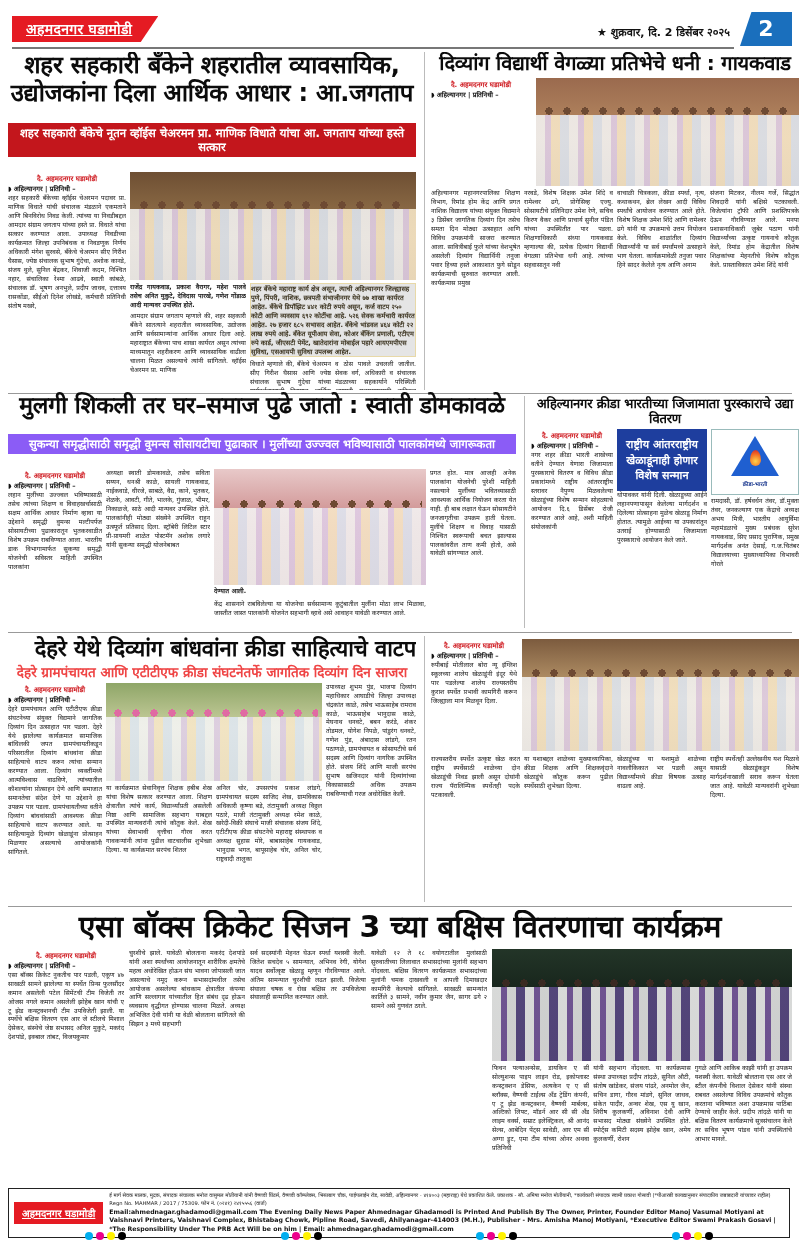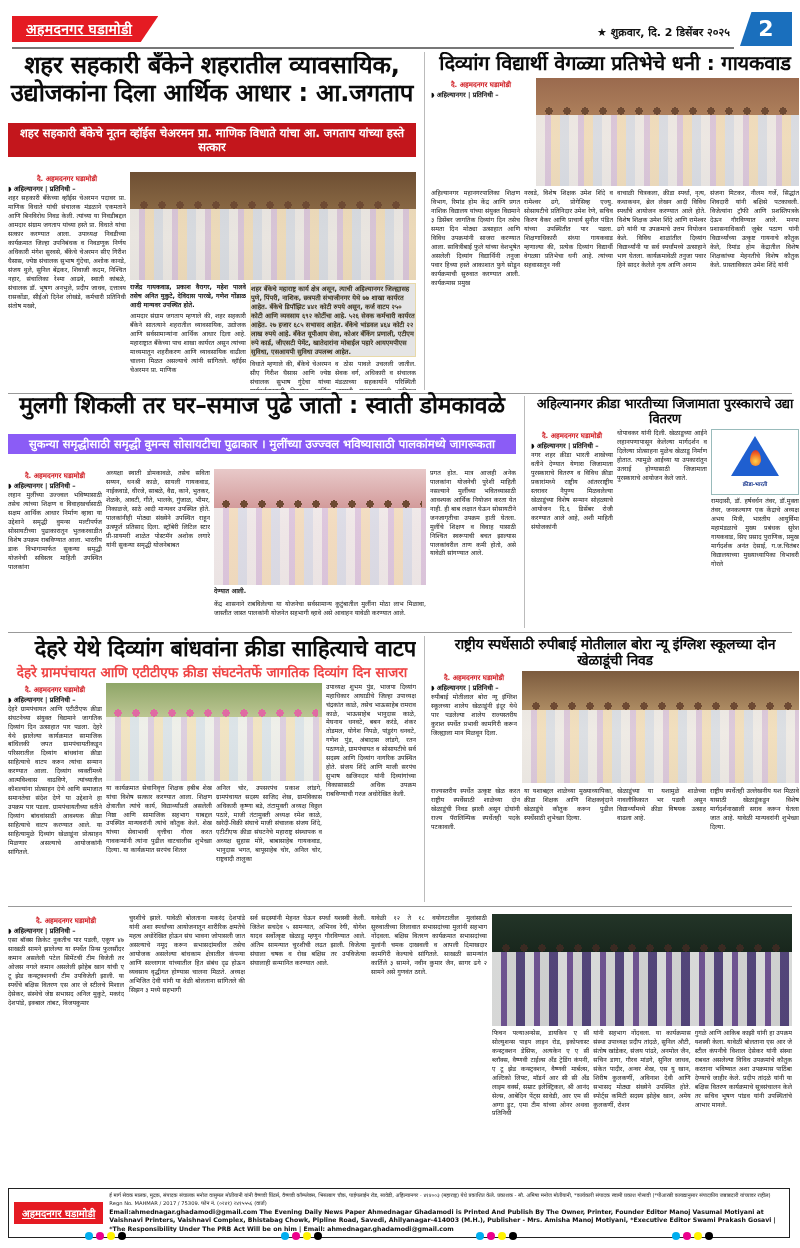--- a/index.html
+++ b/index.html
@@ -202,20 +202,21 @@
 
   <section id="b2">
     <div class="hl hl-b2">अहिल्यानगर क्रीडा भारतीच्या जिजामाता पुरस्काराचे उद्या वितरण</div>
     <div class="b2body">
       <div class="b2c1">
         <div class="byline">दै. अहमदनगर घडामोडी</div>
         <div class="dl">◗ अहिल्यानगर | प्रतिनिधी –</div>
         <div class="bt">नगर शहर क्रीडा भारती शाखेच्या वतीने देण्यात येणारा जिजामाता पुरस्काराचे वितरण व विविध क्रीडा प्रकारांमध्ये राष्ट्रीय आंतरराष्ट्रीय स्तरावर नैपुण्य मिळवलेल्या खेळाडूंच्या विशेष सन्मान सोहळ्याचे आयोजन दि.६ डिसेंबर रोजी करण्यात आले आहे, अशी माहिती संयोजकांनी</div>
       </div>
       <div class="b2mid">
+        <div class="bluebox2">राष्ट्रीय आंतरराष्ट्रीय खेळाडूंनाही होणार विशेष सन्मान</div>
         <div class="bt">धोपावकर यांनी दिली. खेळाडूच्या आईने लहानपणापासून केलेल्या मार्गदर्शन व दिलेल्या प्रोत्साहना मुळेच खेळाडू निर्माण होतात. त्यामुळे आईच्या या उपकारांतून उतराई होण्यासाठी जिजामाता पुरस्काराचे आयोजन केले जाते.</div>
       </div>
       <div class="b2right">
         <div class="kb-logo">
           <div class="kb-art">
             <div class="kb-tri"></div>
             <div class="kb-flame"></div>
           </div>
           <div class="kb-label">क्रीडा-भारती</div>
         </div>
@@ -243,21 +244,20 @@
         <div class="c1two">
           <div class="bt">या कार्यक्रमात सेवानिवृत्त शिक्षक हबीब शेख यांचा विशेष सत्कार करण्यात आला. शिक्षण क्षेत्रातील त्यांचे कार्य, विद्यार्थ्यांप्रती असलेली निष्ठा आणि सामाजिक सहभाग याबद्दल उपस्थित मान्यवरांनी त्यांचे कौतुक केले. शेख यांच्या सेवाभावी वृत्तीचा गौरव करत गावकऱ्यांनी त्यांना पुढील वाटचालीस शुभेच्छा दिल्या. या कार्यक्रमात सरपंच शितल</div>
           <div class="bt">अनिल चोर, उपसरपंच प्रकाश लांडगे, ग्रामपंचायत सदस्य साजिद शेख, ग्रामविकास अधिकारी कृष्णा बडे, तंटामुक्ती अध्यक्ष विठ्ठल पठारे, माजी तंटामुक्ती अध्यक्ष रमेश काळे, खरेदी-विक्री संघाचे माजी संचालक संजय शिंदे, एटीटीएफ क्रीडा संघटनेचे महाराष्ट्र संस्थापक व अध्यक्ष सुहास मोरे, बाबासाहेब गायकवाड, भानुदास भगत, बापूसाहेब चोर, अनिल चोर, राष्ट्रवादी तालुका</div>
         </div>
       </div>
       <div class="c1c4 bt">उपाध्यक्ष शुभम पुंड, भाजपा दिव्यांग महाधिकार आघाडीचे जिल्हा उपाध्यक्ष चंद्रकांत काळे, तसेच भाऊसाहेब रामराव काळे, भाऊसाहेब भानुदास काळे, मेघनाथ धनवटे, बबन करंडे, शंकर तोडमल, योगेश निपळे, पांडुरंग धनवटे, गणेश पुंड, अंबादास लांडगे, रतन पठाणळे, ग्रामपंचायत व सोसायटीचे सर्व सदस्य आणि दिव्यांग नागरिक उपस्थित होते. संजय शिंदे आणि माजी सरपंच सुभाष खजिनदार यांनी दिव्यांगांच्या विकासासाठी अधिक उपक्रम राबविण्याची गरज अधोरेखित केली.</div>
     </div>
   </section>
 
   <section id="c2">
-    <div class="hl hl-c2">राष्ट्रीय स्पर्धेसाठी रुपीबाई मोतीलाल बोरा न्यू इंग्लिश स्कूलच्या दोन खेळाडूंची निवड</div>
     <div class="c2row1">
       <div class="c2c1">
         <div class="byline">दै. अहमदनगर घडामोडी</div>
         <div class="dl">◗ अहिल्यानगर | प्रतिनिधी –</div>
         <div class="bt">रुपीबाई मोतीलाल बोरा न्यू इंग्लिश स्कूलच्या शालेय खेळाडूंनी इंदूर येथे पार पडलेल्या शालेय राज्यस्तरीय कुराश स्पर्धेत प्रभावी कामगिरी करून जिल्ह्याला मान मिळवून दिला.</div>
       </div>
       <div class="photo" id="p-rupibai">
           <div class="heads"></div>
           <div class="bodies"></div>
         </div>
@@ -266,20 +266,21 @@
       <div class="bt">राज्यस्तरीय स्पर्धेत उत्कृष्ट खेळ करत राष्ट्रीय स्पर्धेसाठी शाळेच्या दोन खेळाडूंची निवड झाली असून दोघांनी राज्य पॅरालिम्पिक स्पर्धेतही पदके पटकावली.</div>
       <div class="bt">या यशाबद्दल शाळेच्या मुख्याध्यापिका, क्रीडा शिक्षक आणि शिक्षकवृंदाने खेळाडूंचे कौतुक करून पुढील स्पर्धेसाठी शुभेच्छा दिल्या.</div>
       <div class="bt">खेळाडूंच्या या यशामुळे शाळेच्या नावलौकिकात भर पडली असून विद्यार्थ्यांमध्ये क्रीडा विषयक उत्साह वाढला आहे.</div>
       <div class="bt">राष्ट्रीय स्पर्धेतही उल्लेखनीय यश मिळावे यासाठी खेळाडूंकडून विशेष मार्गदर्शनाखाली सराव करून घेतला जात आहे. यावेळी मान्यवरांनी शुभेच्छा दिल्या.</div>
     </div>
   </section>
 
   <div class="hrule2" style="top:906px"></div>
 
   <section id="d">
+    <div class="hl hl-d">एसा बॉक्स क्रिकेट सिजन 3 च्या बक्षिस वितरणाचा कार्यक्रम</div>
     <div class="dbody">
       <div class="dcol">
         <div class="byline">दै. अहमदनगर घडामोडी</div>
         <div class="dl">◗ अहिल्यानगर | प्रतिनिधी –</div>
         <div class="bt">एसा बॉक्स क्रिकेट नुकतीच पार पडली, एकूण ४७ साखळी सामने झालेल्या या स्पर्धेत प्रिन्स फुलसौंदर कमान असलेली पटेल सिमेंटची टीम विजेती तर ओजस नगले कमान असलेली झोहेब खान यांची ए टू झेड कन्स्ट्रक्शनची टीम उपविजेती झाली. या स्पर्धेचे बक्षिस वितरण एस आर जे स्टीलचे मिशाल देसेकर, संस्थेचे जेष्ठ सभासद अनिल मुकुटे, मकरंद देशपांडे, इक्बाल तांबट, विजयकुमार</div>
       </div>
       <div class="dcol bt">चुरशीचे झाले. यावेळी बोलताना मकरंद देशपांडे यांनी अशा स्पर्धांच्या आयोजनातून शारीरिक क्षमतेचे महत्व अधोरेखित होऊन संघ भावना जोपासली जात असल्याचे नमूद करून सभासदांमधील तसेच आयोजक असलेल्या बांधकाम क्षेत्रातील कंपन्या आणि सल्लागार यांच्यातील हित संबंध दृढ होऊन व्यवसाय वृद्धीगत होण्यास चालना मिळते. अध्यक्ष अभिजित देवी यांनी या वेळी बोलताना सांगितले की सिझन ३ मध्ये सहभागी</div>
       <div class="dcol bt">सर्व सदस्यांनी मेहनत घेऊन स्पर्धा यशस्वी केली. जितेश सचदेव ५ सामन्यात, अभिनव रेगी, योगेश यादव सर्वोत्कृष्ट खेळाडू म्हणून गौरविण्यात आले. अंतिम सामन्यात चुरशीची लढत झाली. विजेत्या संघाला चषक व रोख बक्षिस तर उपविजेत्या संघालाही सन्मानित करण्यात आले.</div>
       <div class="dcol bt">यावेळी १२ ते १८ वयोगटातील मुलांसाठी सुरुवातीच्या लिलावात सभासदांच्या मुलांनी सहभाग नोंदवला. बक्षिस वितरण कार्यक्रमात सभासदांच्या मुलांनी चमक दाखवली व आपली दिमाखदार कामगिरी केल्याचे सांगितले. साखळी सामन्यांत कार्तिले ३ सामने, नवीन कुमार जैन, सागर ढगे २ सामने असे गुणवंत ठरले.</div>
       <div class="dright">

